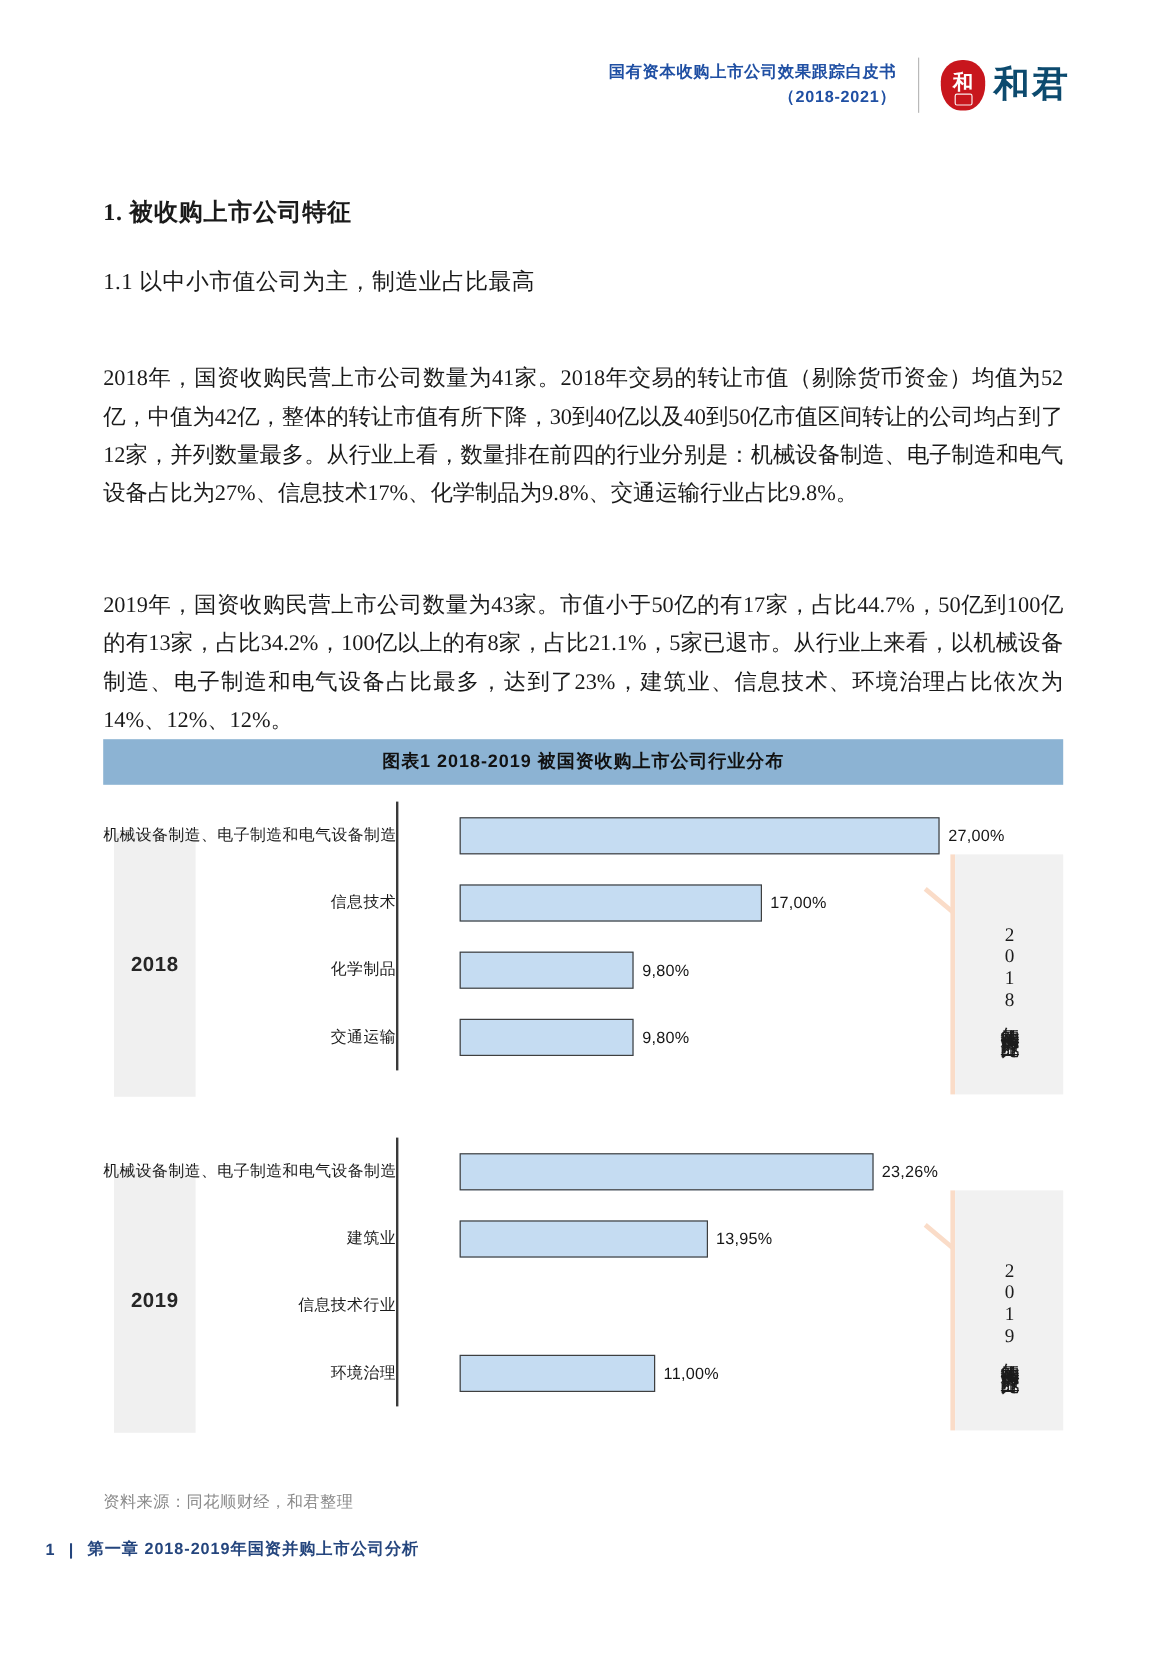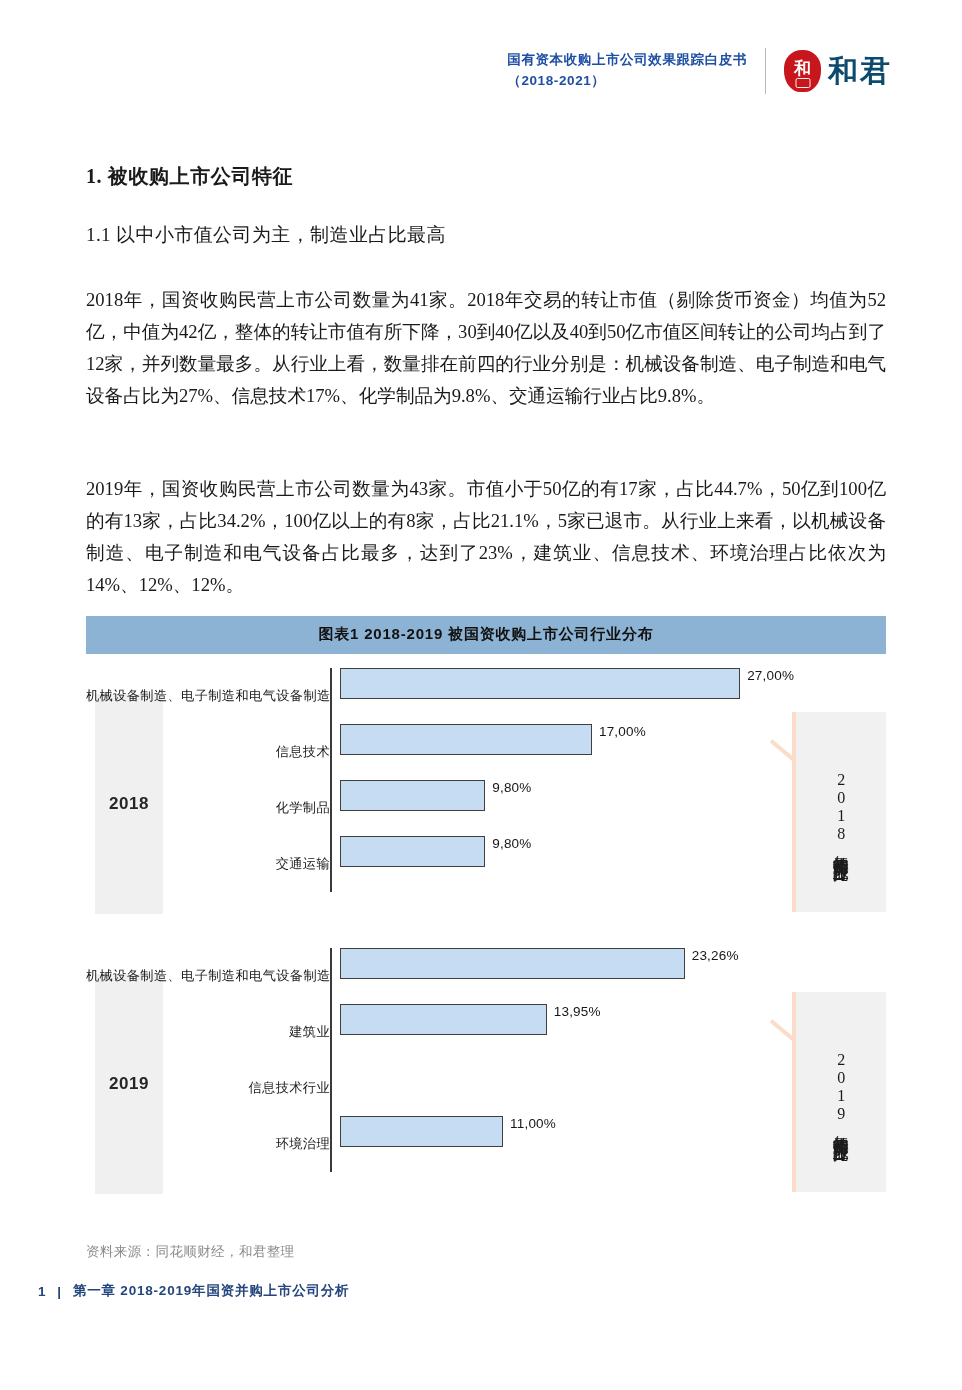--- a/index.html
+++ b/index.html
@@ -20,21 +20,21 @@
   
   .page-header {
     position: absolute;
     top: 48px;
     right: 70px;
     display: flex;
     align-items: center;
     gap: 18px;
   }
   .header-title-block {
-    text-align: left;
+    text-align: right;
     color: #1f4fa3;
     font-family: "Liberation Sans", "DejaVu Sans", sans-serif;
     font-weight: bold;
     font-size: 13.5px;
     line-height: 1.55;
     letter-spacing: 0.6px;
   }
   .header-divider {
     width: 1px;
     height: 46px;
@@ -102,20 +102,21 @@
     letter-spacing: .4px;
   }
   .para {
     position: absolute;
     left: 86px;
     width: 800px;
     font-size: 18.6px;
     line-height: 32px;
     text-align: justify;
     letter-spacing: 0px;
+    margin-top: 16px;
   }
   .para-1 { top: 284px; }
   .para-2 { top: 473px; }
 
   
   .figure {
     position: absolute;
     left: 86px;
     top: 616px;
     width: 800px;
@@ -184,21 +185,22 @@
     color: #1b1b1b;
     letter-spacing: .4px;
     font-family: "Liberation Serif", "DejaVu Serif", serif;
     white-space: nowrap;
   }
   .bar-zone {
     position: relative;
     flex: 1;
     height: 56px;
     display: flex;
-    align-items: flex-start;
+    align-items: center;
+    margin-left: 43px;
   }
   .bar {
     height: 31px;
     background: #c5dcf2;
     border: 1.4px solid #3f3f3f;
     box-sizing: border-box;
   }
   .bar-value {
     font-family: "Liberation Sans", "DejaVu Sans", sans-serif;
     font-size: 13.5px;

